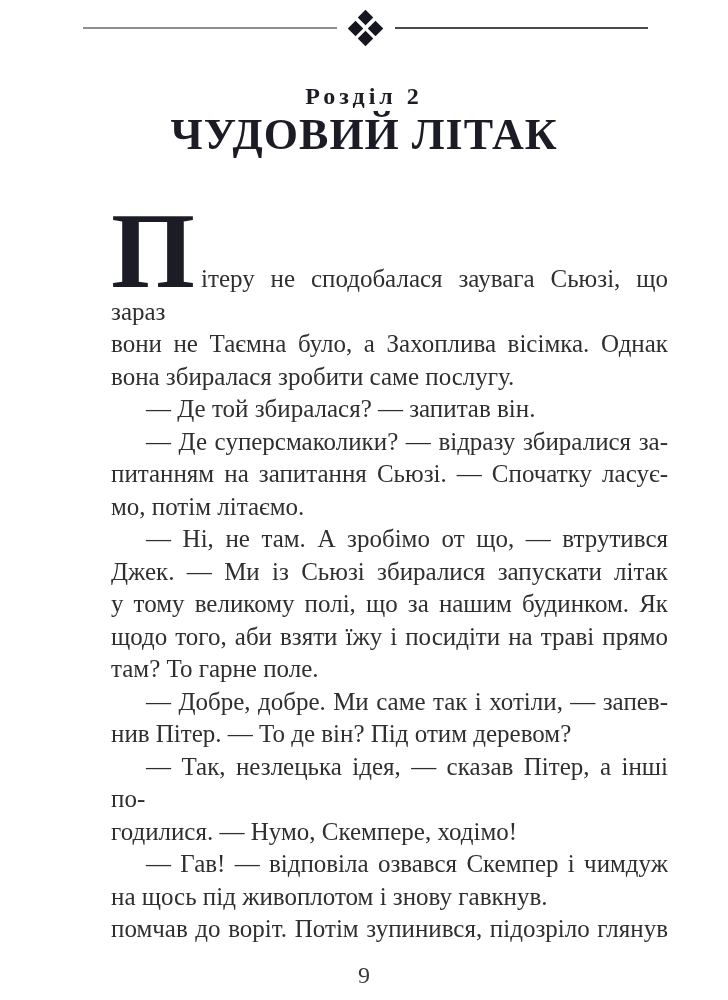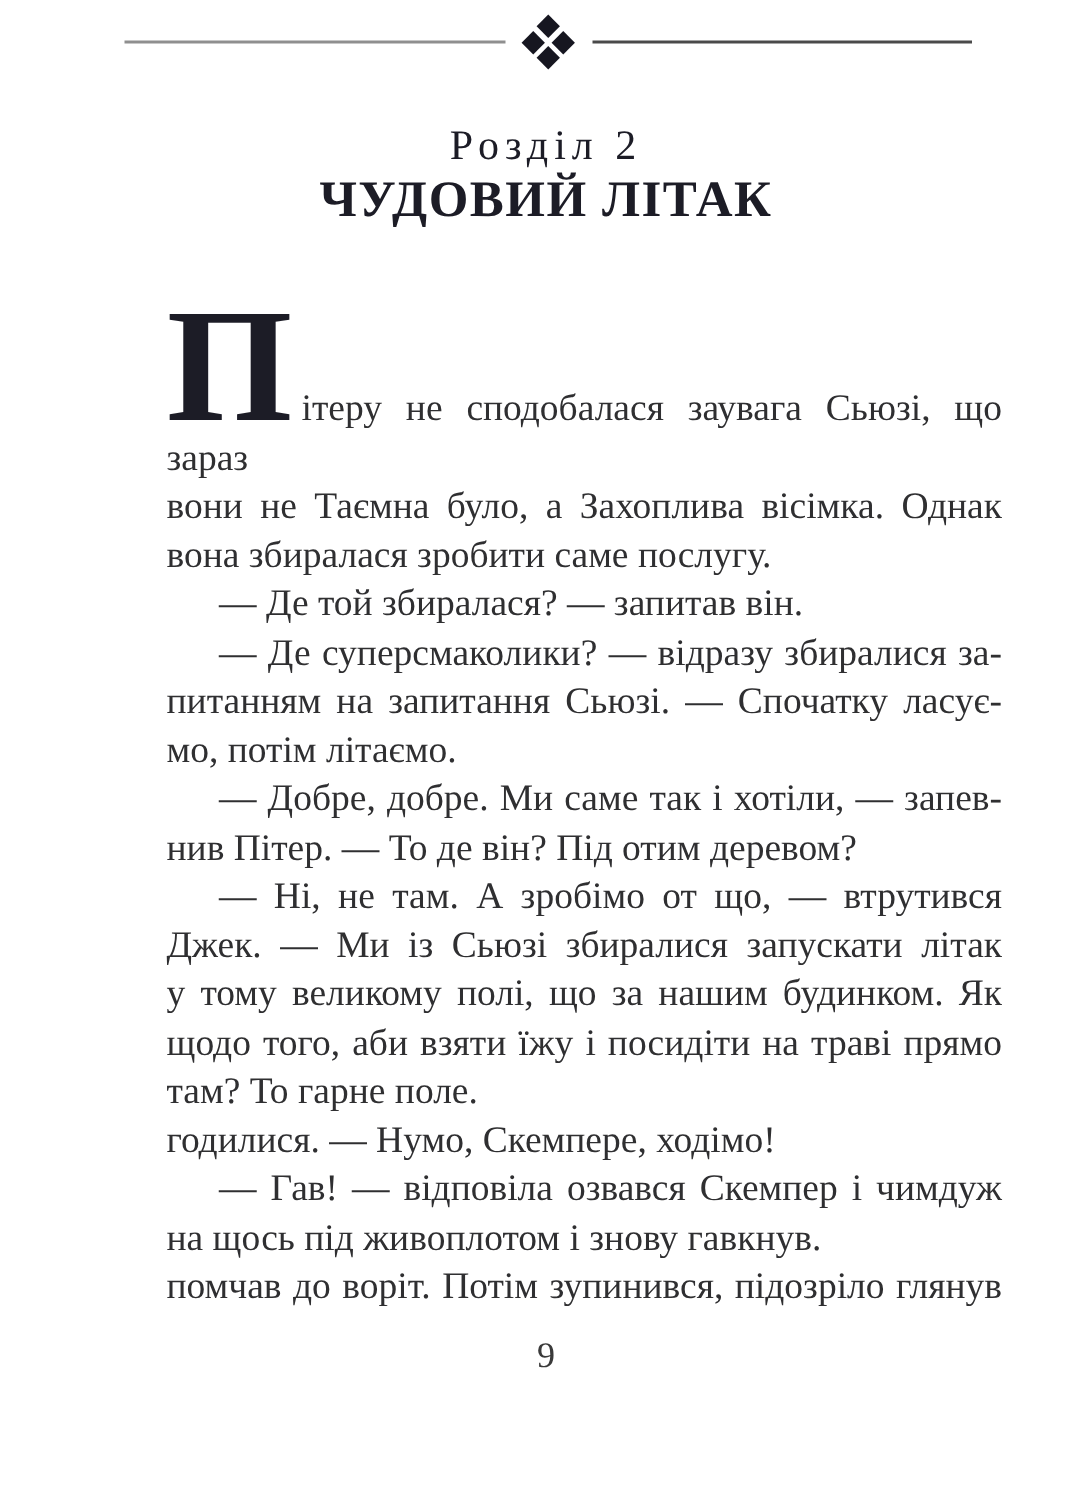--- a/index.html
+++ b/index.html
@@ -26,30 +26,30 @@
   .ornament { position: relative; width: 30px; height: 30px; margin: 0 14px; flex: 0 0 auto; }
   .dm { position: absolute; width: 11px; height: 11px; background: #161620; transform: rotate(45deg); }
   .dm-t { left: 9.5px; top: -1px; }
   .dm-l { left: -0.5px; top: 9.5px; }
   .dm-r { left: 19.5px; top: 9.5px; }
   .dm-b { left: 9.5px; top: 20px; }
 
   
   .chapter-label {
     margin: 39px 0 0 0;
-    font-size: 28px;
-    font-weight: normal;
+    font-size: 24px;
+    font-weight: bold;
     line-height: 1;
     letter-spacing: 4px;
     text-align: center;
     color: #1c1c26;
   }
   .chapter-title {
     margin: 5px 0 0 0;
-    font-size: 34px;
+    font-size: 44px;
     font-weight: bold;
     line-height: 1;
     letter-spacing: 1px;
     text-align: center;
     color: #1c1c26;
   }
 
   
   .body-text {
     margin-top: 94px;
@@ -112,31 +112,32 @@
       </div>
       <div class="para">
         <div class="line last indent">— Де той збиралася? — запитав він.</div>
       </div>
       <div class="para">
         <div class="line indent">— Де суперсмаколики? — відразу збиралися за-</div>
         <div class="line">питанням на запитання Сьюзі. — Спочатку ласує-</div>
         <div class="line last">мо, потім літаємо.</div>
       </div>
       <div class="para">
-        <div class="line indent">— Добре, добре. Ми саме так і хотіли, — запев-</div>
-        <div class="line last">нив Пітер. — То де він? Під отим деревом?</div>
-      </div>
-      <div class="para">
         <div class="line indent">— Ні, не там. А зробімо от що, — втрутився</div>
         <div class="line">Джек. — Ми із Сьюзі збиралися запускати літак</div>
         <div class="line">у тому великому полі, що за нашим будинком. Як</div>
         <div class="line">щодо того, аби взяти їжу і посидіти на траві прямо</div>
         <div class="line last">там? То гарне поле.</div>
       </div>
       <div class="para">
+        <div class="line indent">— Добре, добре. Ми саме так і хотіли, — запев-</div>
+        <div class="line last">нив Пітер. — То де він? Під отим деревом?</div>
+      </div>
+      <div class="para">
+        <div class="line indent">— Так, незлецька ідея, — сказав Пітер, а інші по-</div>
         <div class="line last">годилися. — Нумо, Скемпере, ходімо!</div>
       </div>
       <div class="para">
         <div class="line indent">— Гав! — відповіла озвався Скемпер і чимдуж</div>
         <div class="line last">на щось під живоплотом і знову гавкнув.</div>
         <div class="line">помчав до воріт. Потім зупинився, підозріло глянув</div>
       </div>
     </div>
 
   <div class="page-number">9</div>

